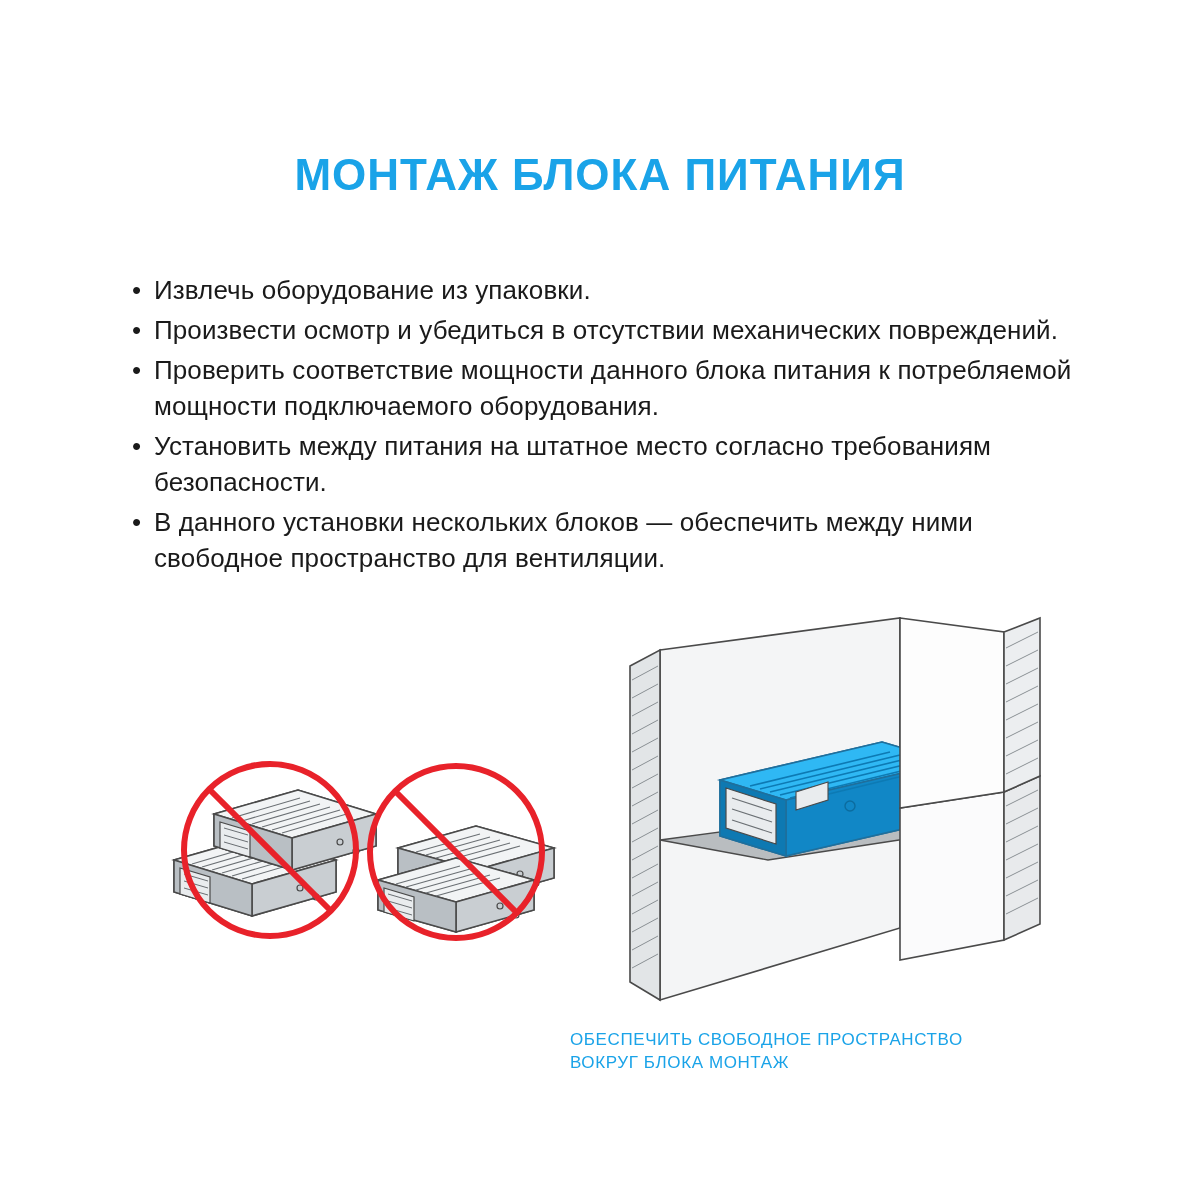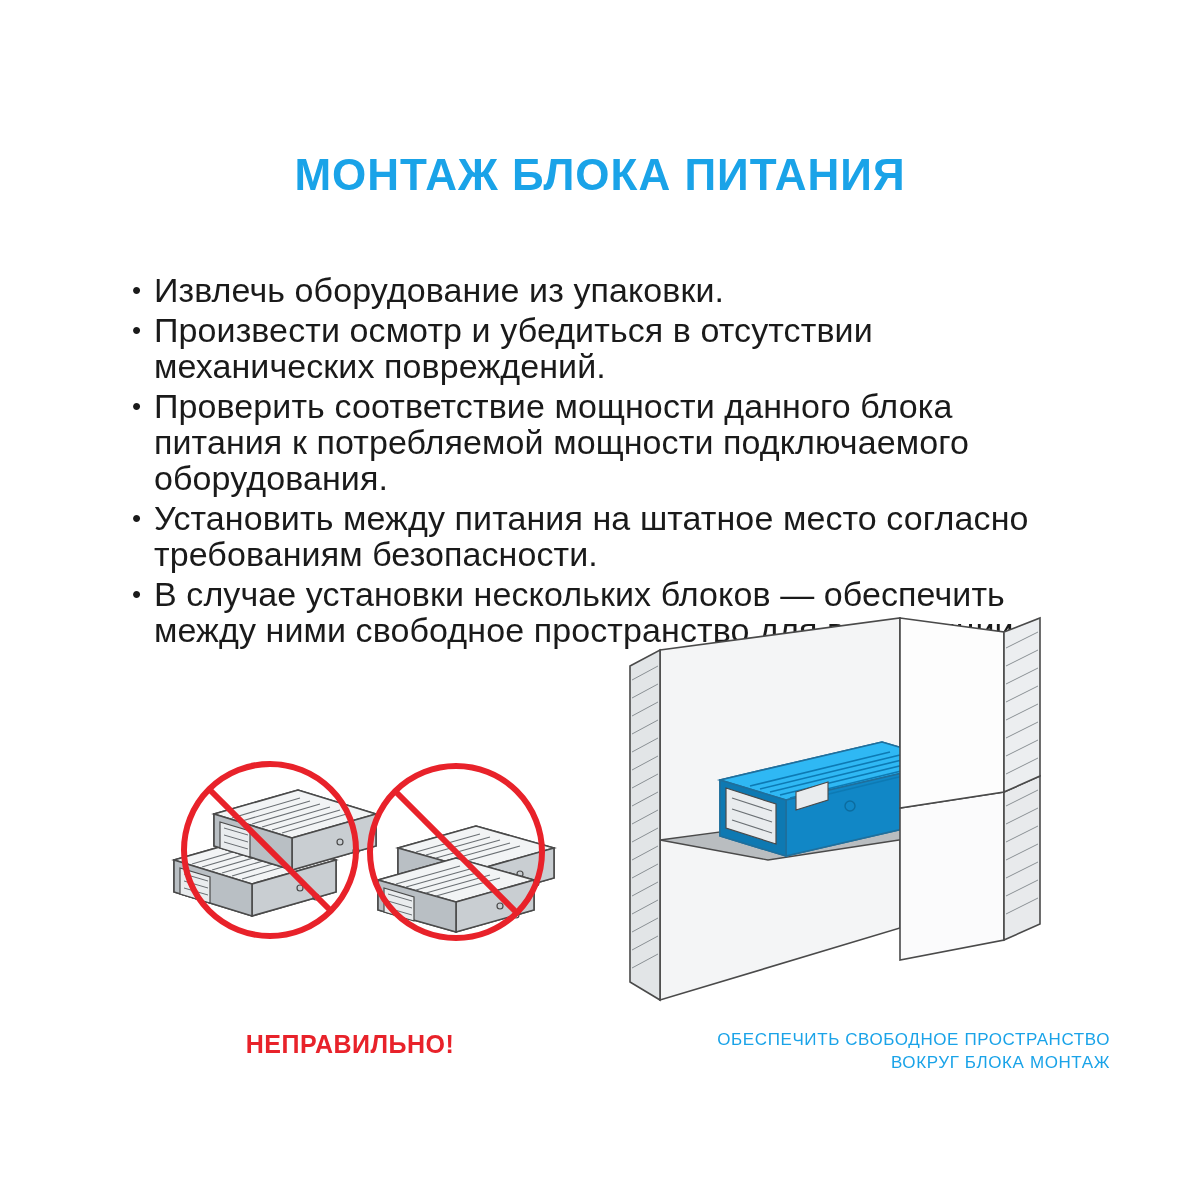--- a/index.html
+++ b/index.html
@@ -48,21 +48,21 @@
     margin-bottom: 4px;
   }
   .bullet-dot {
     width: 22px;
     flex: 0 0 22px;
     font-size: 26px;
     line-height: 36px;
     color: #1a1a1a;
   }
   .bullet-text {
-    font-size: 34px;
+    font-size: 26px;
     line-height: 36px;
     color: #1a1a1a;
     letter-spacing: 0.1px;
   }
 
   
   .illus {
     position: absolute;
     top: 610px;
     left: 0;
@@ -96,21 +96,21 @@
     top: 0px;
     width: 470px;
     height: 400px;
   }
 
   .right-caption {
     position: absolute;
     left: 570px;
     top: 418px;
     width: 540px;
-    text-align: right;
+    text-align: left;
     color: #1aa3e8;
     font-size: 17px;
     line-height: 23px;
     letter-spacing: 0.6px;
     font-weight: normal;
   }
 </style>
 </head>
 <body>
 
@@ -135,21 +135,21 @@
       <div class="bullet-text">Проверить соответствие мощности данного блока питания к потребляемой мощности подключаемого оборудования.</div>
     </div>
 
     <div class="bullet-row">
       <div class="bullet-dot">•</div>
       <div class="bullet-text">Установить между питания на штатное место согласно требованиям безопасности.</div>
     </div>
 
     <div class="bullet-row">
       <div class="bullet-dot">•</div>
-      <div class="bullet-text">В случае установки нескольких блоков — обеспечить между ними свободное пространство для вентиляции.</div>
+      <div class="bullet-text">В данного установки нескольких блоков — обеспечить между ними свободное пространство для вентиляции.</div>
     </div>
 
   </div>
 
   <div class="illus">
 
     <div class="wrong-group">
       <svg width="420" height="220" viewBox="0 0 420 220">
 
         <g>
@@ -250,21 +250,20 @@
         </g>
 
         <g>
           <circle cx="316" cy="112" r="86" fill="none" stroke="#e8222a" stroke-width="6"></circle>
           <line x1="255" y1="51" x2="377" y2="173" stroke="#e8222a" stroke-width="6"></line>
         </g>
 
       </svg>
     </div>
 
-    <div class="wrong-caption">НЕПРАВИЛЬНО!</div>
 
     <div class="right-group">
       <svg width="470" height="400" viewBox="0 0 470 400">
 
         <g>
           <polygon points="60,40 300,8 300,318 60,390" fill="#f4f5f6" stroke="#4a4a4a" stroke-width="1.6"></polygon>
           <polygon points="30,56 60,40 60,390 30,372" fill="#e2e5e7" stroke="#4a4a4a" stroke-width="1.6"></polygon>
 
           <g stroke="#8a9094" stroke-width="1">
             <line x1="32" y1="70" x2="58" y2="56"></line>

